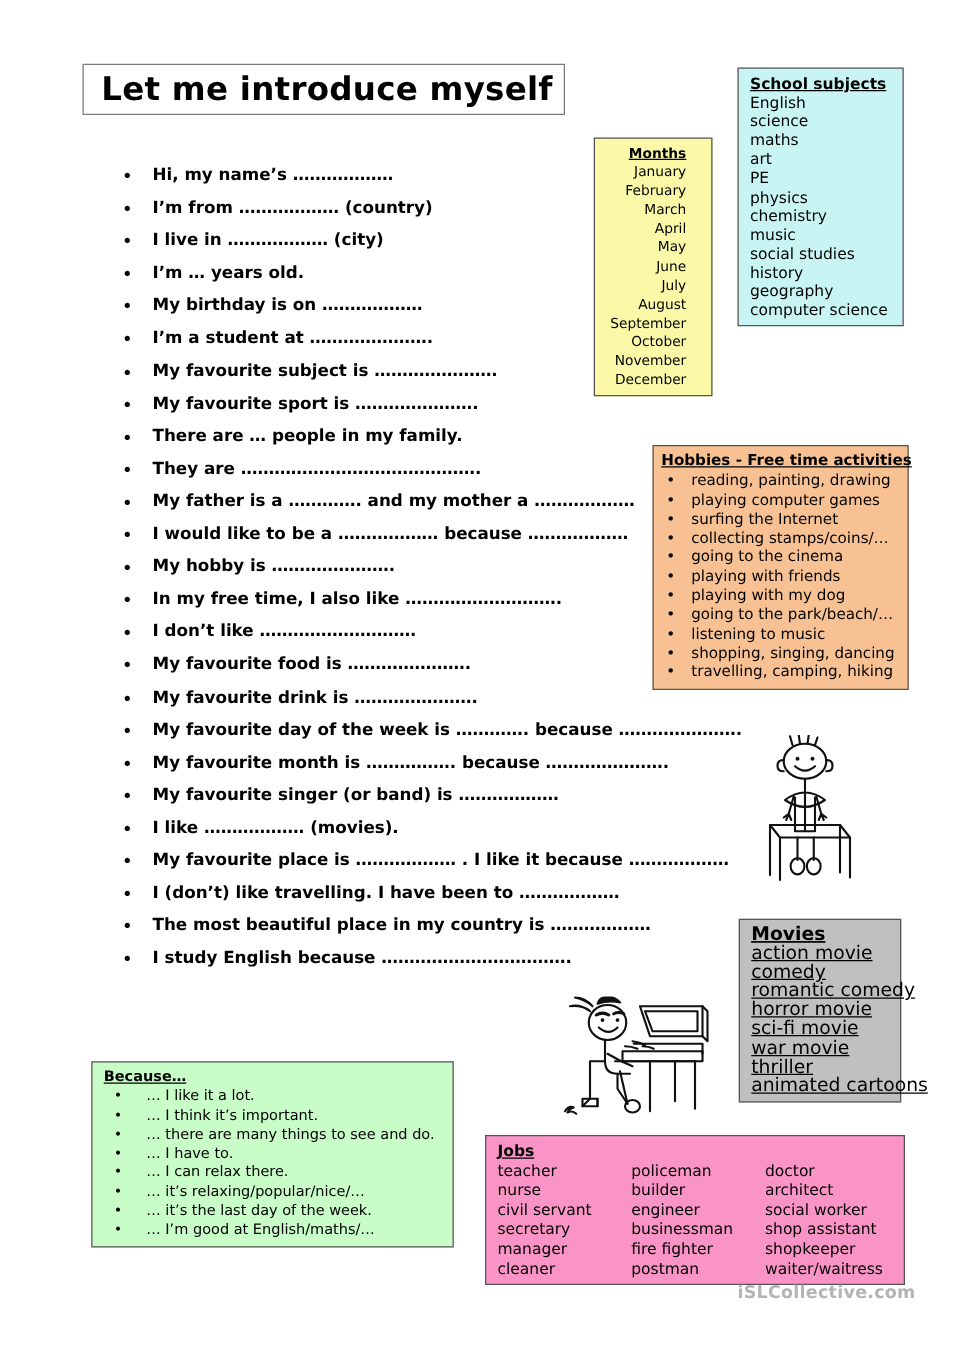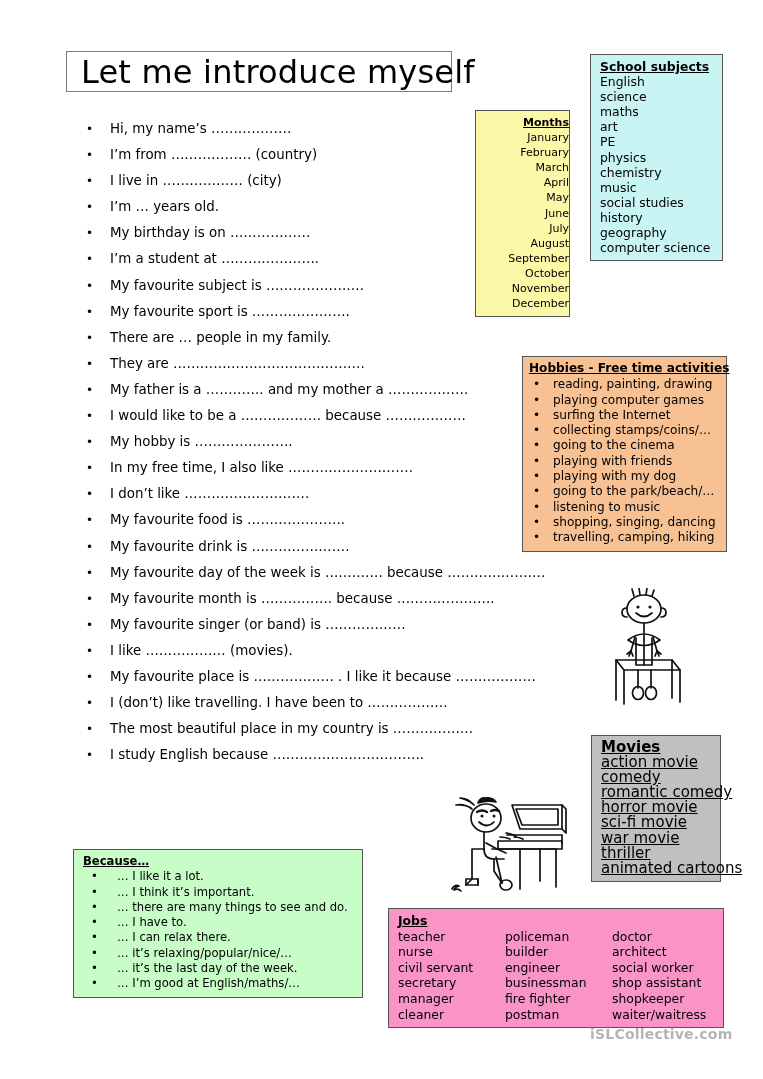--- a/index.html
+++ b/index.html
@@ -26,36 +26,37 @@
     top: 51px;
     width: 386px;
     height: 41px;
     border: 1px solid #7a7a7a;
     background: #ffffff;
     box-sizing: border-box;
     display: flex;
     align-items: center;
   }
   .title-text {
-    font-size: 32px;
-    font-weight: normal;
+    font-size: 26px;
+    font-weight: bold;
     letter-spacing: 0.2px;
     padding-left: 14px;
     white-space: nowrap;
   }
 
   
   .main-list {
     position: absolute;
     left: 78px;
     top: 112px;
     width: 520px;
-    margin: 4px;
+    margin: 16px;
     padding: 0;
     list-style: none;
+    font-weight: bold;
   }
   .main-list li {
     position: relative;
     font-size: 13.4px;
     line-height: 26.1px;
     padding-left: 28px;
     white-space: nowrap;
   }
   .main-list li::before {
     content: "\2022";
@@ -63,21 +64,21 @@
     left: 4px;
     top: 0;
     font-size: 12px;
   }
 
   
   .box {
     position: absolute;
     box-sizing: border-box;
     border: 1px solid #555555;
-    padding: 4px 0 5px 9px;
+    padding: 4px 20px 5px 9px;
   }
   .box-title {
     font-weight: bold;
     text-decoration: underline;
     display: block;
     white-space: nowrap;
   }
   .plain-list {
     margin: 0;
     padding: 0;

